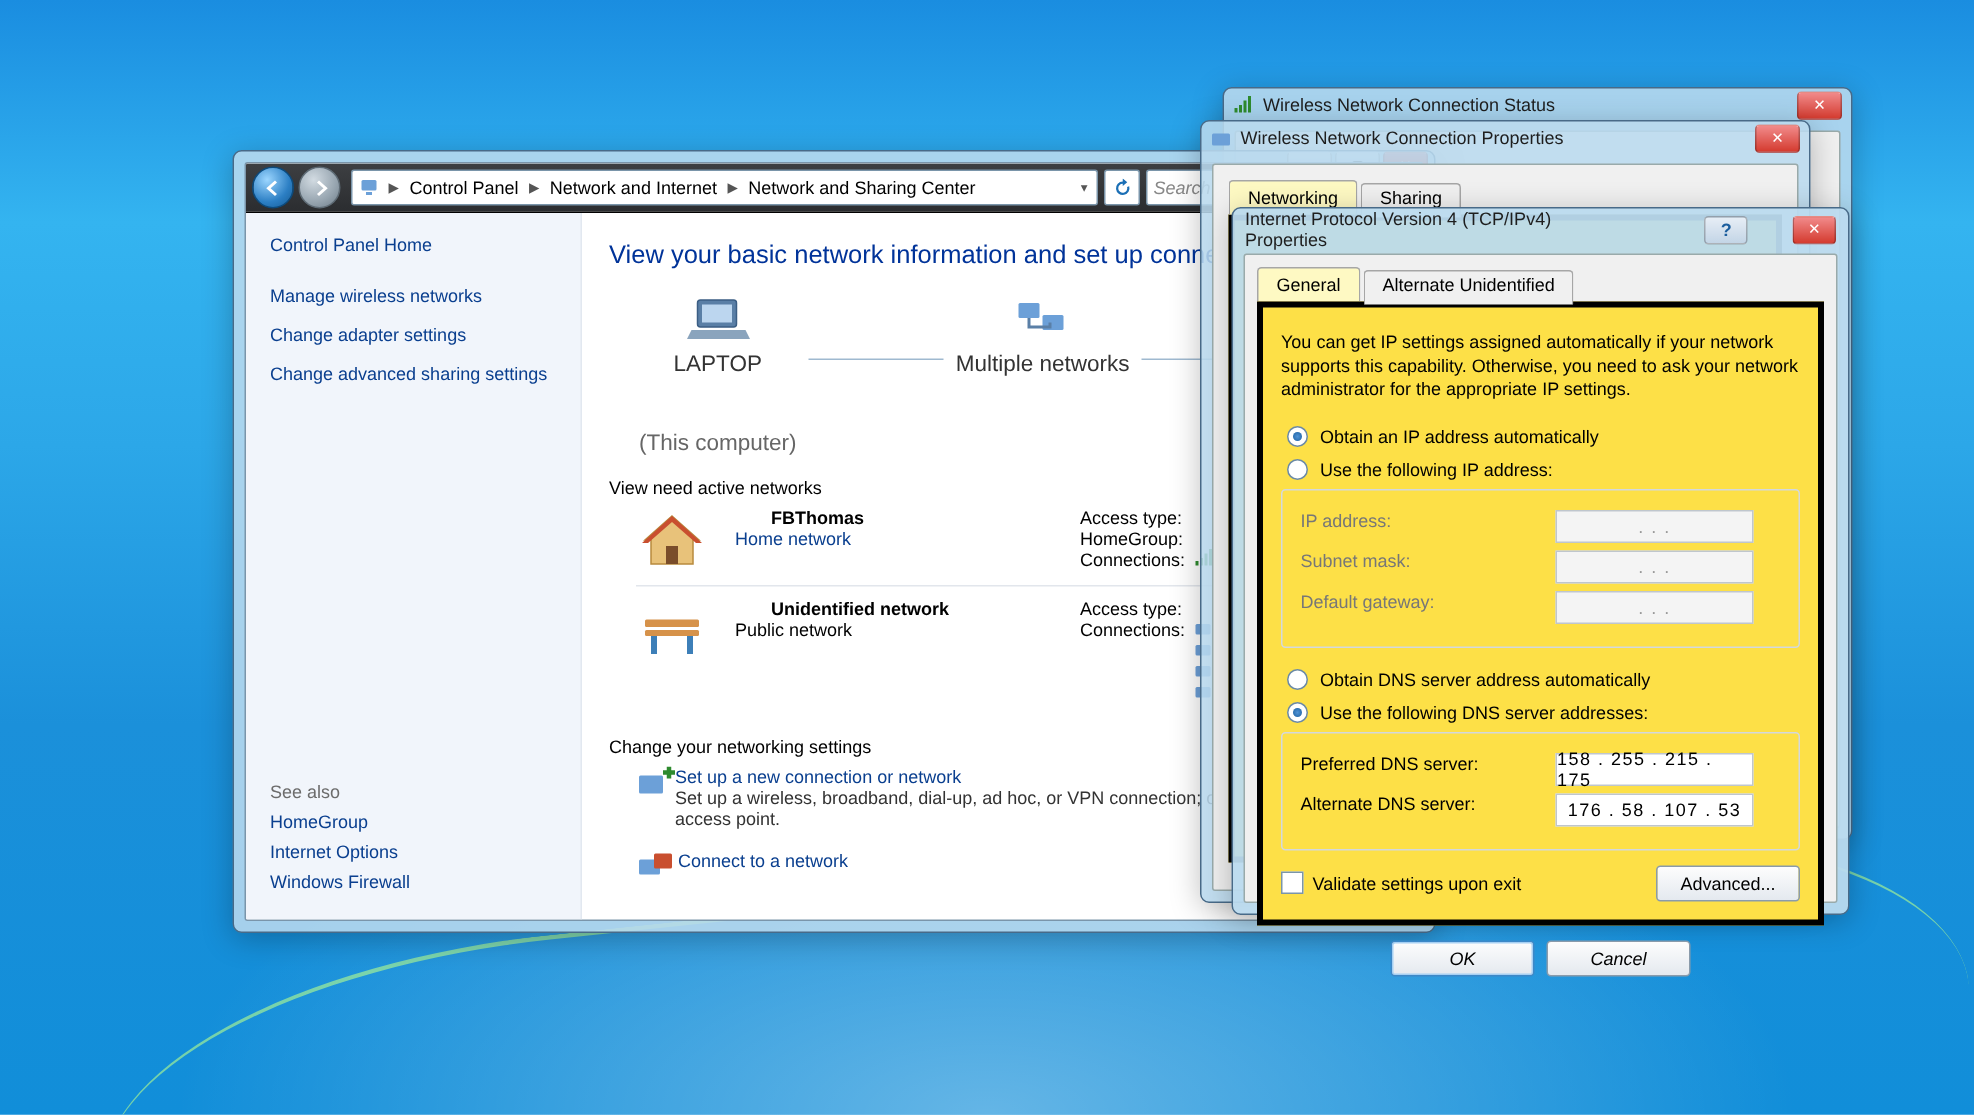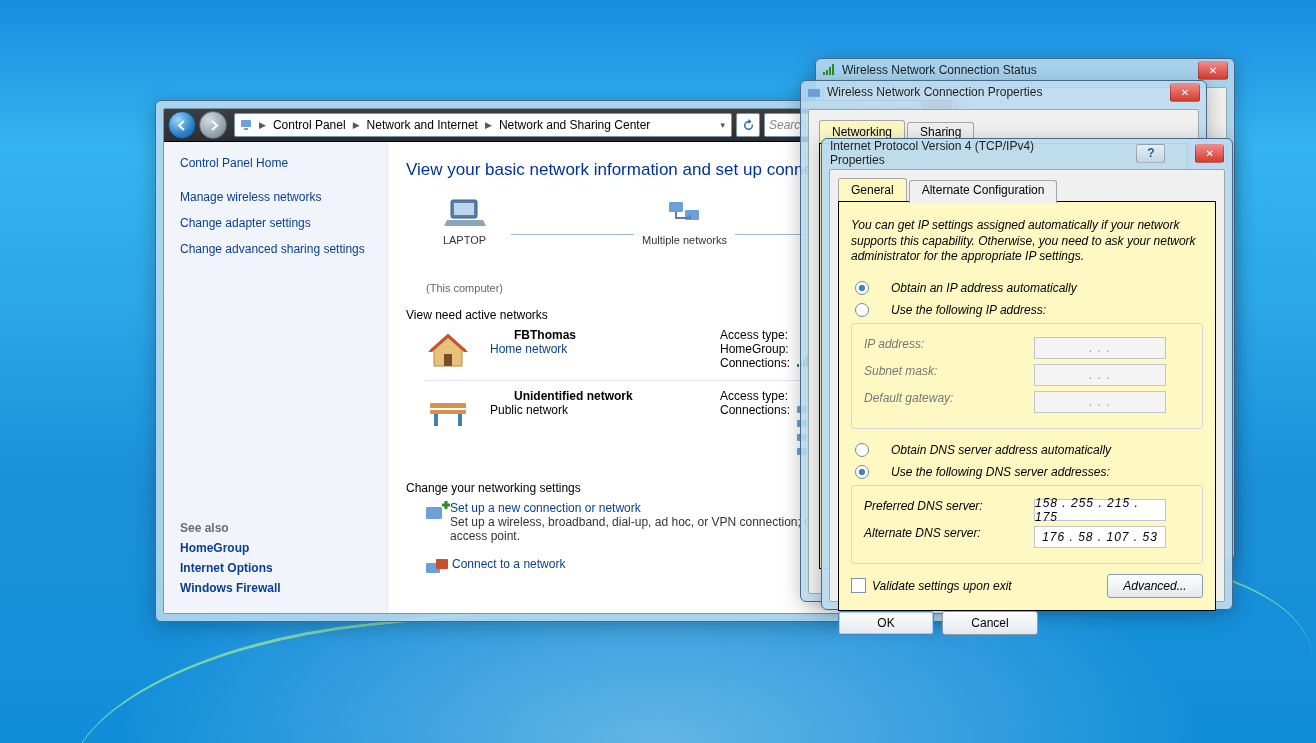--- a/index.html
+++ b/index.html
@@ -131,34 +131,34 @@
   .sidebar {
     width: 195px;
     background: #f1f5fb;
     border-right: 1px solid #e2e8f0;
     padding: 14px 12px 12px 16px;
     display: flex; flex-direction: column;
     color: #003399;
   }
   .sidebar .section-label { color: #6c6c6c; margin: 6px 0; }
   .sidebar a.navlink { color: #0a3f8f; text-decoration: none; display: block; margin: 6px 0; cursor: pointer; }
-  .sidebar .seealso { margin-top: auto; font-weight: bold; }
+  .sidebar .seealso { margin-top: auto; }
 
   .main {
     flex: 1; padding: 14px 18px;
     color: #000;
     overflow: hidden;
   }
   .main h1 {
     color: #003399; font-weight: 400; font-size: 17px; margin: 4px 0 14px 0;
   }
   .node-row { display: flex; align-items: center; gap: 8px; }
   .node {
     display: flex; flex-direction: column; align-items: center;
-    font-size: 11px; color: #333;
+    font-size: 15px; color: #333;
   }
   .node .icon { width: 44px; height: 40px; display:flex; align-items:center; justify-content:center; }
   .node .sub { color: #666; margin-top: 36px; }
   .line {
     flex: 1; height: 0; border-top: 1px solid #9fb9d0; position: relative; top: -10px;
   }
   .section-title { margin: 14px 0 6px 0; }
   .network-block {
     display: flex; gap: 18px; margin: 6px 0 6px 18px;
   }
@@ -201,23 +201,22 @@
   .tab {
     padding: 4px 12px;
     background: #fef9c3; border: 1px solid #a6a6a6;
     border-bottom: none;
     border-radius: 3px 3px 0 0;
     font-size: 12px;
     margin-right: 2px;
   }
   .tab.inactive { background: #f0f0f0; position: relative; top: 2px; padding-top: 2px; }
   .tabpanel {
-    background: #fef9c3; border: 1px solid #000000;
+    background: #fde047; border: 4px solid #000000;
     padding: 12px;
-    font-style: italic;
   }
 
   
   #ipv4-window {
     left: 821px; top: 138px; width: 410px; height: 470px;
     background: rgba(186,218,238,0.95);
   }
   #ipv4-window .win-title { height: 28px; padding: 0 8px; gap: 28px; }
   #ipv4-window .help-btn {
     width: 28px; height: 17px;
@@ -228,21 +227,21 @@
     margin-right: 2px; color: #1b5e9e; font-weight: bold;
   }
   #ipv4-window .client {
     position: absolute; left: 7px; top: 30px; right: 7px; bottom: 7px;
     background: #f0f0f0; border: 1px solid #9aa; border-radius: 2px;
     padding: 8px;
     display: flex; flex-direction: column;
   }
   #ipv4-window .tabpanel { flex: 1; display: flex; flex-direction: column; }
   .desc { margin: 4px 0 12px 0; line-height: 1.3; }
-  .radio-row { display: flex; align-items: flex-start; gap: 22px; margin: 4px 0 4px 4px; }
+  .radio-row { display: flex; align-items: flex-start; gap: 8px; margin: 4px 0 4px 4px; }
   .radio {
     width: 12px; height: 12px; border-radius: 50%;
     border: 1px solid #6b8aa6; background: #fff;
     display: flex; align-items:center; justify-content:center;
   }
   .radio.checked::after {
     content: ""; width: 6px; height: 6px; border-radius: 50%;
     background: radial-gradient(#4f93d6,#1b5e9e);
   }
   fieldset.group {
@@ -267,21 +266,21 @@
     min-width: 74px; height: 22px;
     border: 1px solid #8a9bab; border-radius: 3px;
     background: linear-gradient(#fdfdfd,#e4e9ef);
     display: inline-flex; align-items: center; justify-content: center;
     padding: 0 10px;
   }
   .button.primary {
     border-color: #3e88c7;
     box-shadow: 0 0 0 1px #a6d0f3 inset;
   }
-  .btn-row { display: flex; justify-content: flex-start; gap: 8px; margin-top: 0; }
+  .btn-row { display: flex; justify-content: center; gap: 8px; margin-top: 10px; font-style: italic; }
   .adv-row { display: flex; align-items: center; }
   .adv-row .spacer { flex: 1; }
 
   svg { display: block; }
 </style>
 </head>
 <body>
 <div class="swoosh"></div>
 
 <div class="win" id="status-window">
@@ -551,21 +550,21 @@
 <div class="win" id="ipv4-window">
   <div class="win-title">
     <span>Internet Protocol Version 4 (TCP/IPv4) Properties</span>
     <span class="spacer"></span>
     <div class="help-btn">?</div>
     <div class="win-btn close">✕</div>
   </div>
   <div class="client">
     <div class="tabstrip">
       <div class="tab">General</div>
-      <div class="tab inactive">Alternate Configuration</div>
+      <div class="tab inactive">Alternate Unidentified</div>
     </div>
     <div class="tabpanel">
       <div class="desc">You can get IP settings assigned automatically if your network supports this capability. Otherwise, you need to ask your network administrator for the appropriate IP settings.</div>
 
       <div class="radio-row">
         <span class="radio checked"></span>
         <span>Obtain an IP address automatically</span>
       </div>
       <div class="radio-row">
         <span class="radio"></span>

